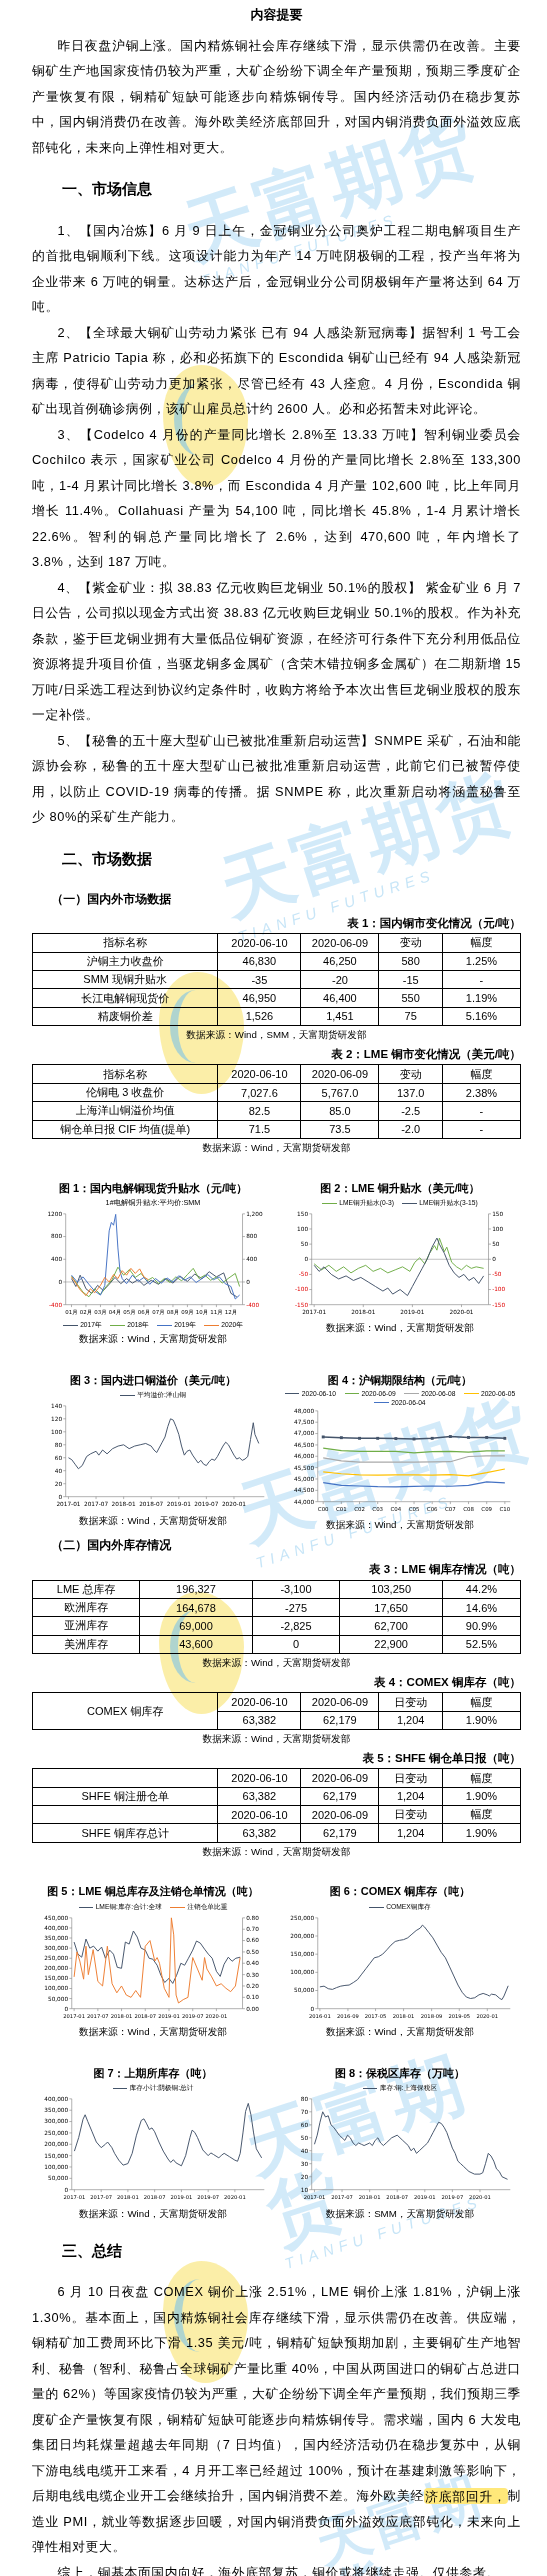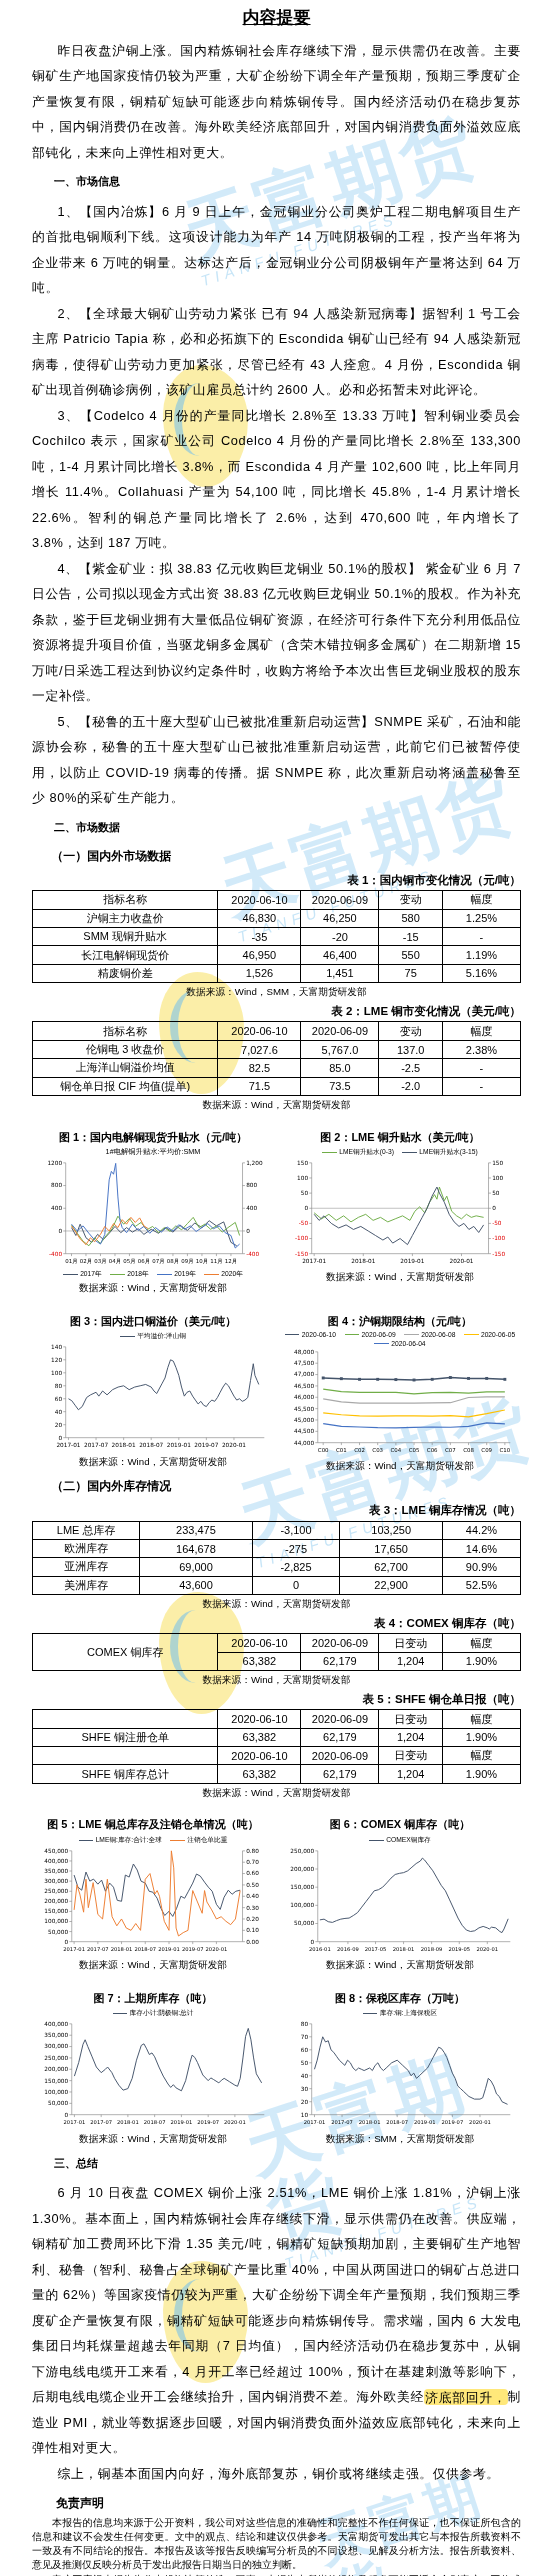--- a/index.html
+++ b/index.html
@@ -1,30 +1,30 @@
 <!DOCTYPE html>
 <html style="font-size:9.7px"><head>
 <meta charset="utf-8">
 <style>
   html,body{margin:0;padding:0;}
   body{width:548px;height:2576px;position:relative;background:#fff;color:#000;
        font-family:"Liberation Sans","DejaVu Sans",sans-serif;overflow:hidden;}
   .content{position:relative;z-index:1;padding:6px 27px 0 32px;}
-  .doc-title{text-align:center;font-size:17px;font-weight:bold;margin:0 0 8.5px 0;text-decoration:underline;}
+  .doc-title{text-align:center;font-size:13px;font-weight:bold;margin:0 0 8.5px 0;}
   p.body{font-size:12.8px;line-height:25.5px;letter-spacing:0.6px;text-align:justify;
          text-indent:2em;margin:0;}
-  .h2{font-size:11px;font-weight:bold;line-height:25.5px;text-indent:2em;margin:4px 0;}
+  .h2{font-size:15px;font-weight:bold;line-height:25.5px;text-indent:2em;margin:16px 0;}
   .h3{font-size:12px;font-weight:bold;line-height:24px;text-indent:1.6em;margin:0;}
   .tbl-title{text-align:right;font-size:11.5px;font-weight:bold;margin:4.9px 0 2.4px 0;}
   table.dtable{width:100%;border-collapse:collapse;border:1.2px solid #000;
                table-layout:fixed;}
   table.dtable td{border:0.6px solid #000;text-align:center;font-size:11px;
                   padding:1.2px 1.8px;height:15px;overflow:hidden;white-space:nowrap;}
   .source{text-align:center;font-size:9.7px;margin:3px 0 1.8px 0;}
-  .fig-row{display:flex;justify-content:space-between;margin-top:14px;}
+  .fig-row{display:flex;justify-content:space-between;margin-top:22px;}
   .fig{width:49.5%;}
   .fig-title{font-weight:bold;font-size:11px;text-align:center;margin:3.6px 0 2.4px 0;}
   .fig-legend{display:flex;flex-wrap:wrap;justify-content:center;align-items:center;
               gap:1.2px 8.5px;font-size:6.7px;min-height:11px;}
   .fig-subtitle{font-size:7.3px;}
   .l-item{display:inline-flex;align-items:center;}
   .sw{display:inline-block;width:14.6px;height:0;border-top:1.5px solid #000;
       margin-right:2.4px;}
   .fig-canvas{text-align:center;}
   .fig-source{text-align:center;font-size:9.7px;margin:2.4px 0 1.2px 0;}
@@ -461,21 +461,21 @@
       <colgroup>
         <col style="width: 22%;">
         <col style="width: 23%;">
         <col style="width: 18%;">
         <col style="width: 21%;">
         <col style="width: 16%;">
       </colgroup>
       <tbody>
         <tr>
           <td>LME 总库存</td>
-          <td>233,475</td>
+          <td>196,327</td>
           <td>-3,100</td>
           <td>103,250</td>
           <td>44.2%</td>
         </tr>
         <tr>
           <td>欧洲库存</td>
           <td>164,678</td>
           <td>-275</td>
           <td>17,650</td>
           <td>14.6%</td>

